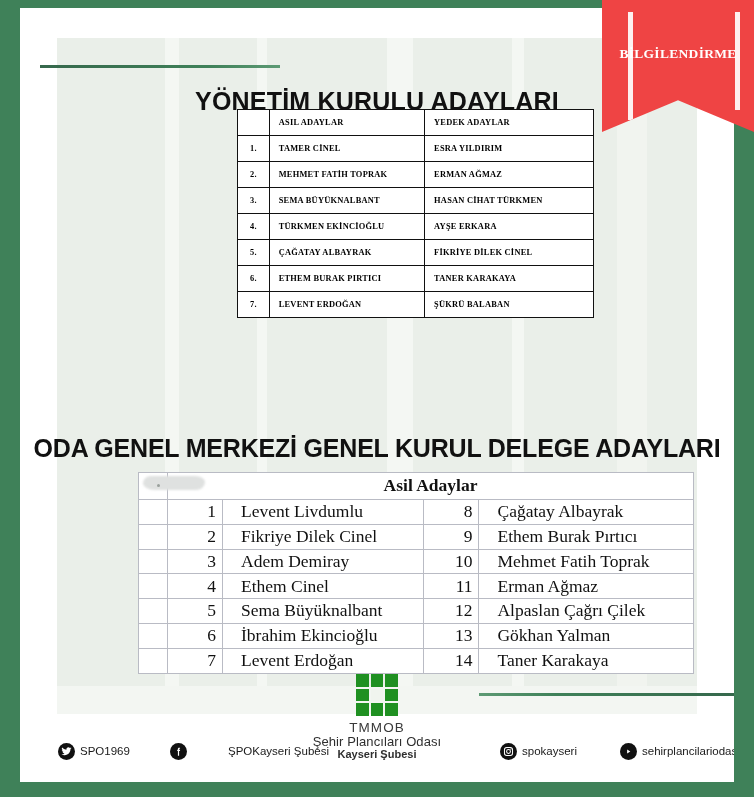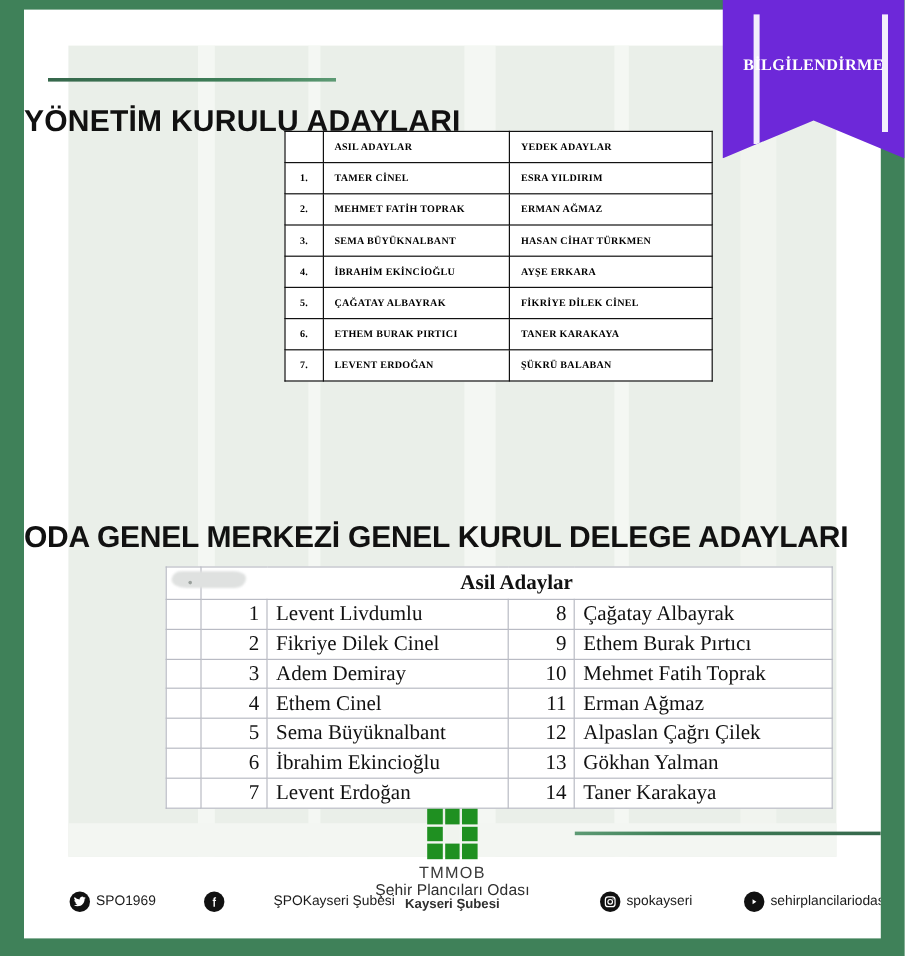--- a/index.html
+++ b/index.html
@@ -77,21 +77,21 @@
     background: linear-gradient(to left, #36684c, #3f8159 70%, #5d9a74);
   }
 
   
   .ribbon {
     position: absolute;
     right: 0;
     top: 0;
     width: 152px;
     height: 132px;
-    background: #6d28d9;
+    background: #ef4444;
     clip-path: polygon(0 0, 100% 0, 100% 100%, 50% 76%, 0 100%);
     z-index: 6;
   }
   .ribbon .edge {
     position: absolute;
     top: 12px;
     width: 5px;
     height: 108px;
     background: #ffffff;
     opacity: .92;
@@ -108,20 +108,21 @@
     font-family: "Liberation Serif", serif;
     font-weight: bold;
     font-size: 13.5px;
     letter-spacing: .3px;
   }
 
   
   .heading {
     position: absolute;
     width: 100%;
+    text-align: center;
     font-weight: bold;
     color: #111111;
     font-family: "Liberation Sans", sans-serif;
   }
   #h-yk {
     top: 62px;
     left: 0;
     font-size: 25px;
     letter-spacing: .2px;
   }
@@ -175,21 +176,21 @@
   .tbl2 td, .tbl2 th {
     border: 1px solid #b9bbc4;
     height: 23.8px;
     padding: 0 4px;
     vertical-align: middle;
     white-space: nowrap;
     line-height: 1;
   }
   .tbl2 .gut { width: 28px; padding: 0; }
   .tbl2 .num { width: 44px; text-align: right; padding-right: 6px; }
-  .tbl2 .nm  { text-align: left; padding-left: 7px; }
+  .tbl2 .nm  { text-align: left; padding-left: 18px; }
   .tbl2 .hdr {
     text-align: center;
     font-weight: bold;
     font-size: 17.5px;
     height: 26px;
   }
   
   .smudge {
     position: absolute;
     left: 123px;
@@ -328,21 +329,21 @@
           <td class="c-asil">MEHMET FATİH TOPRAK</td>
           <td class="c-yedek">ERMAN AĞMAZ</td>
         </tr>
         <tr>
           <td class="c-no">3.</td>
           <td class="c-asil">SEMA BÜYÜKNALBANT</td>
           <td class="c-yedek">HASAN CİHAT TÜRKMEN</td>
         </tr>
         <tr>
           <td class="c-no">4.</td>
-          <td class="c-asil">İBRAHİM EKİNCİOĞLU</td>
+          <td class="c-asil">TÜRKMEN EKİNCİOĞLU</td>
           <td class="c-yedek">AYŞE ERKARA</td>
         </tr>
         <tr>
           <td class="c-no">5.</td>
           <td class="c-asil">ÇAĞATAY ALBAYRAK</td>
           <td class="c-yedek">FİKRİYE DİLEK CİNEL</td>
         </tr>
         <tr>
           <td class="c-no">6.</td>
           <td class="c-asil">ETHEM BURAK PIRTICI</td>

